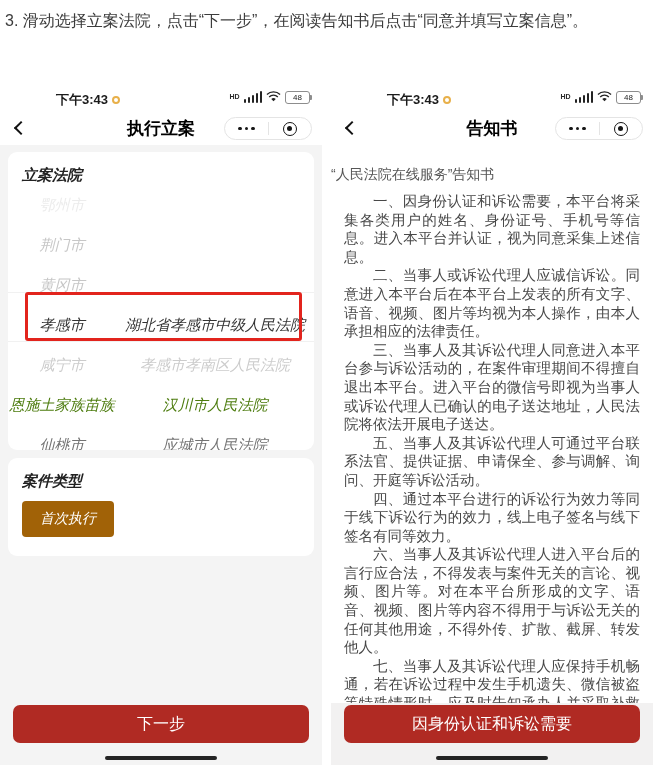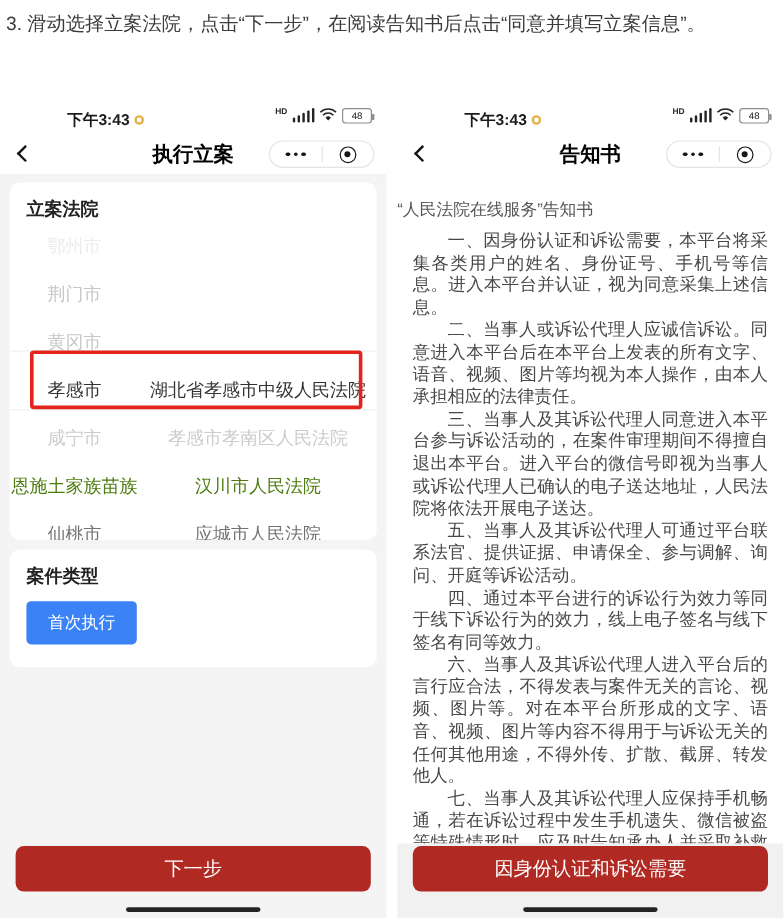--- a/index.html
+++ b/index.html
@@ -8,21 +8,21 @@
   .instruction { position:absolute; top:4px; left:5px; right:4px; font-size:16px; line-height:33px; color:#3c3c3c; }
 
   .phone { position:absolute; top:85px; width:322px; height:680px; overflow:hidden; }
   .phone-left { left:0; background:#f4f4f4; }
   .phone-right { left:331px; background:#ffffff; }
 
   
   .statusbar { height:27px; background:#fff; position:relative; }
   .sb-time { position:absolute; left:56px; top:6px; font-size:13px; font-weight:700; color:#1b1b1b; display:flex; align-items:center; gap:4px; }
   .sb-ring { width:8px; height:8px; border:2px solid #e8b04a; border-radius:50%; }
-  .sb-icons { position:absolute; right:12px; top:5px; display:flex; align-items:flex-start; gap:4px; height:14px; }
+  .sb-icons { position:absolute; right:12px; top:5px; display:flex; align-items:center; gap:4px; height:14px; }
   .sb-hd { font-size:7px; font-weight:700; color:#2a2a2a; line-height:8px; }
   .bars { display:flex; align-items:flex-end; gap:1.5px; }
   .bars i { display:block; width:2.5px; background:#232323; border-radius:1px; }
   .bars i:nth-child(1){height:4px}.bars i:nth-child(2){height:6px}.bars i:nth-child(3){height:8px}.bars i:nth-child(4){height:10px}.bars i:nth-child(5){height:12px}
   .wifi { width:15px; height:12px; }
   .batt { width:25px; height:13px; border:1px solid #8d8d8d; border-radius:3px; position:relative; font-size:8px; line-height:11px; text-align:center; color:#222; background:#fff; }
   .batt::after { content:""; position:absolute; right:-3px; top:3.5px; width:2px; height:5px; background:#8d8d8d; border-radius:0 1px 1px 0; }
 
   
   .navbar { height:33px; background:#fff; position:relative; display:flex; align-items:center; justify-content:center; }
@@ -30,35 +30,35 @@
   .back-chevron { position:absolute; left:16px; top:11px; width:10px; height:10px; border-left:2.2px solid #121212; border-bottom:2.2px solid #121212; transform:rotate(45deg); }
   .capsule { position:absolute; right:10px; top:5px; width:88px; height:23px; border:1px solid #e4e4e4; border-radius:13px; background:#fff; display:flex; align-items:center; }
   .capsule-half { flex:1; display:flex; align-items:center; justify-content:center; height:100%; }
   .capsule-div { width:1px; height:13px; background:#e4e4e4; }
   .dots { display:flex; gap:3px; align-items:center; }
   .dots i { width:3.5px; height:3.5px; border-radius:50%; background:#161616; display:block; }
   .circle-dot { width:14px; height:14px; border:1.6px solid #161616; border-radius:50%; position:relative; }
   .circle-dot::after { content:""; position:absolute; left:50%; top:50%; width:5px; height:5px; margin:-2.5px 0 0 -2.5px; background:#161616; border-radius:50%; }
 
   
-  .card { background:#fff; border-radius:9px; margin:0 8px; position:relative; overflow:hidden; }
+  .card { background:#fff; border-radius:9px; margin:0 8px; position:relative; overflow:hidden;font-style:italic; }
   .card-courts { margin-top:7px; height:298px; }
   .card-casetype { margin-top:8px; height:98px; }
   .section-title { font-size:15px; font-weight:700; color:#222; padding:13px 14px 0; line-height:19px; }
 
   .picker { position:relative; margin-top:1px; }
   .prow { height:40px; display:flex; align-items:center; }
   .prow .city { width:108px; text-align:center; font-size:15px; white-space:nowrap; }
   .prow .court { flex:1; text-align:center; font-size:15px; white-space:nowrap; }
   .c-ghost { color:#ececec; } .c-dim { color:#c7c7c7; } .c-dim2 { color:#cccccc; }
   .c-faint { color:#4d7c0f; } .c-faint2 { color:#737373; } .c-sel { color:#333; }
   .hairline { position:absolute; left:0; right:0; height:1px; background:#f1f1f1; }
   .sel-box { position:absolute; left:17px; right:12px; top:140px; height:49px; border:3px solid #e2241d; border-radius:3px; pointer-events:none; }
 
-  .case-btn { display:inline-block; margin:11px 14px 0; background:#3b82f6; color:#fff; font-size:14px; padding:9px 18px; border-radius:4px; cursor:pointer; }
+  .case-btn { display:inline-block; margin:11px 14px 0; background:#a16207; color:#fff; font-size:14px; padding:9px 18px; border-radius:4px; cursor:pointer; }
 
   .primary-btn { position:absolute; left:13px; right:13px; top:620px; height:38px; background:#b02a23; border-radius:7px; color:#fff; font-size:16px; display:flex; align-items:center; justify-content:center; cursor:pointer; }
   .home-bar { position:absolute; left:50%; bottom:5px; transform:translateX(-50%); width:112px; height:4.5px; background:#242424; border-radius:2.5px; }
 
   
   .notice-wrap { height:558px; overflow:hidden; }
   .notice-title { margin-top:21px; text-align:left; font-size:14px; color:#565656; }
   .notice-body { padding:8px 13px 0; font-size:14.5px; line-height:18.6px; color:#484848; text-align:justify; }
   .notice-body p { text-indent:2em; margin:0; }
   .footer-strip { position:absolute; left:0; right:0; bottom:0; height:62px; background:#f2f1f1; }

